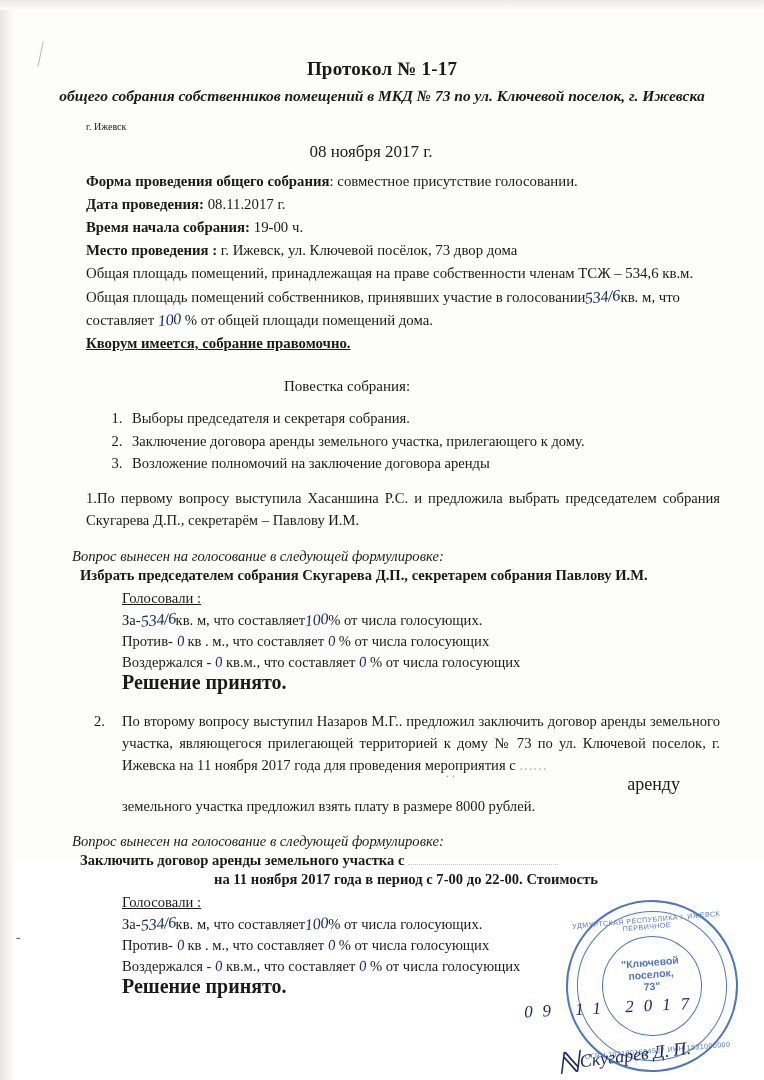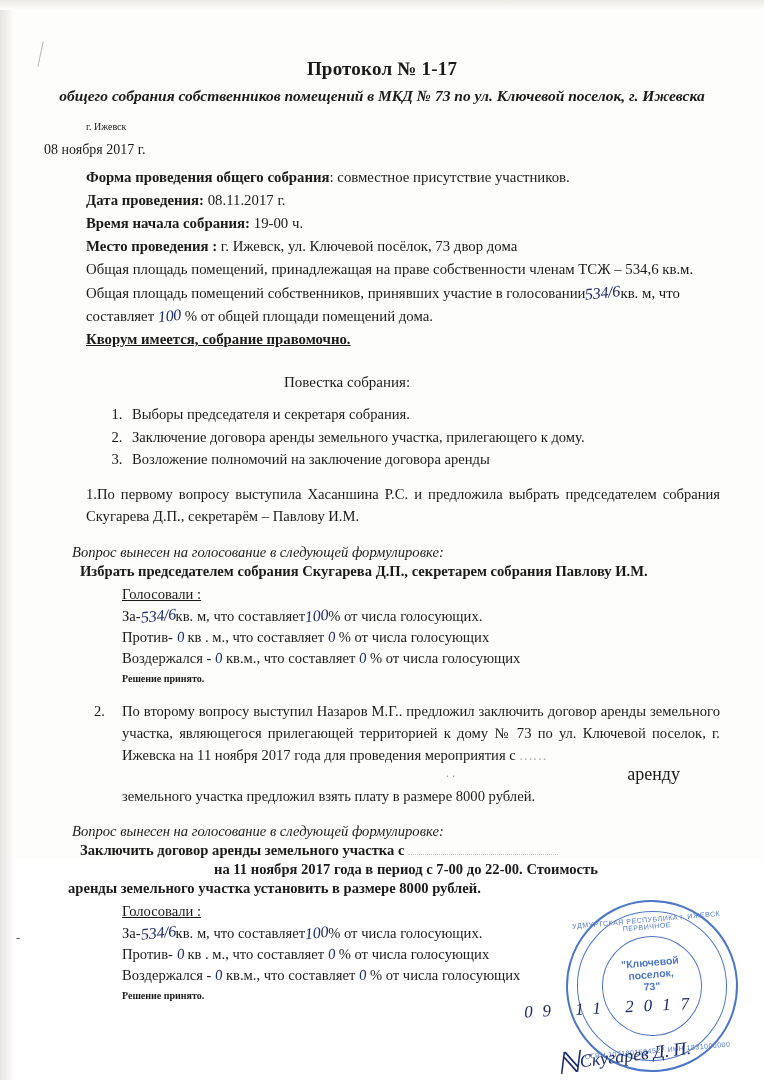--- a/index.html
+++ b/index.html
@@ -62,22 +62,22 @@
     line-height: 1.35;
     margin-top: 6px;
     padding: 0 6px;
   }
   .cityline {
     margin-top: 14px;
     font-size: 10px;
     padding-left: 42px;
   }
   .dateline {
-    text-align: left;
-    font-size: 14px;
+    text-align: center;
+    font-size: 17px;
     margin-top: 10px;
     padding-right: 22px;
   }
   .block {
     margin-top: 9px;
     font-size: 14.8px;
     line-height: 1.42;
     padding-left: 42px;
   }
   .block.tight { margin-top: 2px; }
@@ -136,23 +136,22 @@
     font-size: 14.6px;
     text-decoration: underline;
     padding-left: 78px;
   }
   .vote-row {
     margin-top: 4px;
     font-size: 14.6px;
     padding-left: 78px;
   }
   .accepted {
-    margin-top: 6px;
     font-weight: bold;
-    font-size: 10px;
+    font-size: 20px;
     padding-left: 78px;
   }
   .num-para {
     margin-top: 16px;
     font-size: 14.6px;
     line-height: 1.52;
     text-align: justify;
     padding-left: 78px;
     position: relative;
   }
@@ -268,21 +267,21 @@
 
   <div class="content">
 
     <div class="title">Протокол № 1-17</div>
     <div class="subtitle">общего собрания собственников помещений  в МКД № 73 по ул. Ключевой поселок, г. Ижевска</div>
 
     <div class="cityline">г. Ижевск</div>
     <div class="dateline">08 ноября 2017  г.</div>
 
     <div class="block">
-      <span class="b">Форма проведения общего собрания</span><span>: совместное присутствие участников.</span>
+      <span class="b">Форма проведения общего собрания</span><span>: совместное присутствие голосовании.</span>
     </div>
 
     <div class="block tight">
       <span class="b">Дата проведения:</span>
       <span>08.11.2017 г.</span>
     </div>
 
     <div class="block tight">
       <span class="b">Время начала собрания:</span>
       <span>19-00 ч.</span>
@@ -352,21 +351,20 @@
     <div class="num-para" style="margin-top:0">
       <span>земельного участка предложил взять плату в размере  8000 рублей.</span>
     </div>
 
     <div class="q-italic">Вопрос вынесен на голосование в следующей формулировке:</div>
     <div class="decision-bold">
       <span>Заключить договор  аренды  земельного  участка  с</span>
       <span class="strikeish"></span>
     </div>
     <div class="decision-bold" style="padding-left:170px">на 11 ноября 2017 года в период с 7-00 до 22-00. Стоимость</div>
-    <div class="decision-bold" style="padding-left:24px">аренды земельного участка установить в размере 8000 рублей.</div>
 
     <div class="voted-label">Голосовали :</div>
 
     <div class="vote-row">
       <span>За-</span><span class="hand">534/6</span><span>кв. м, что составляет</span><span class="hand">100</span><span>% от числа голосующих.</span>
     </div>
 
     <div class="vote-row">
       <span>Против-</span>
       <span class="hand sm">0</span>

